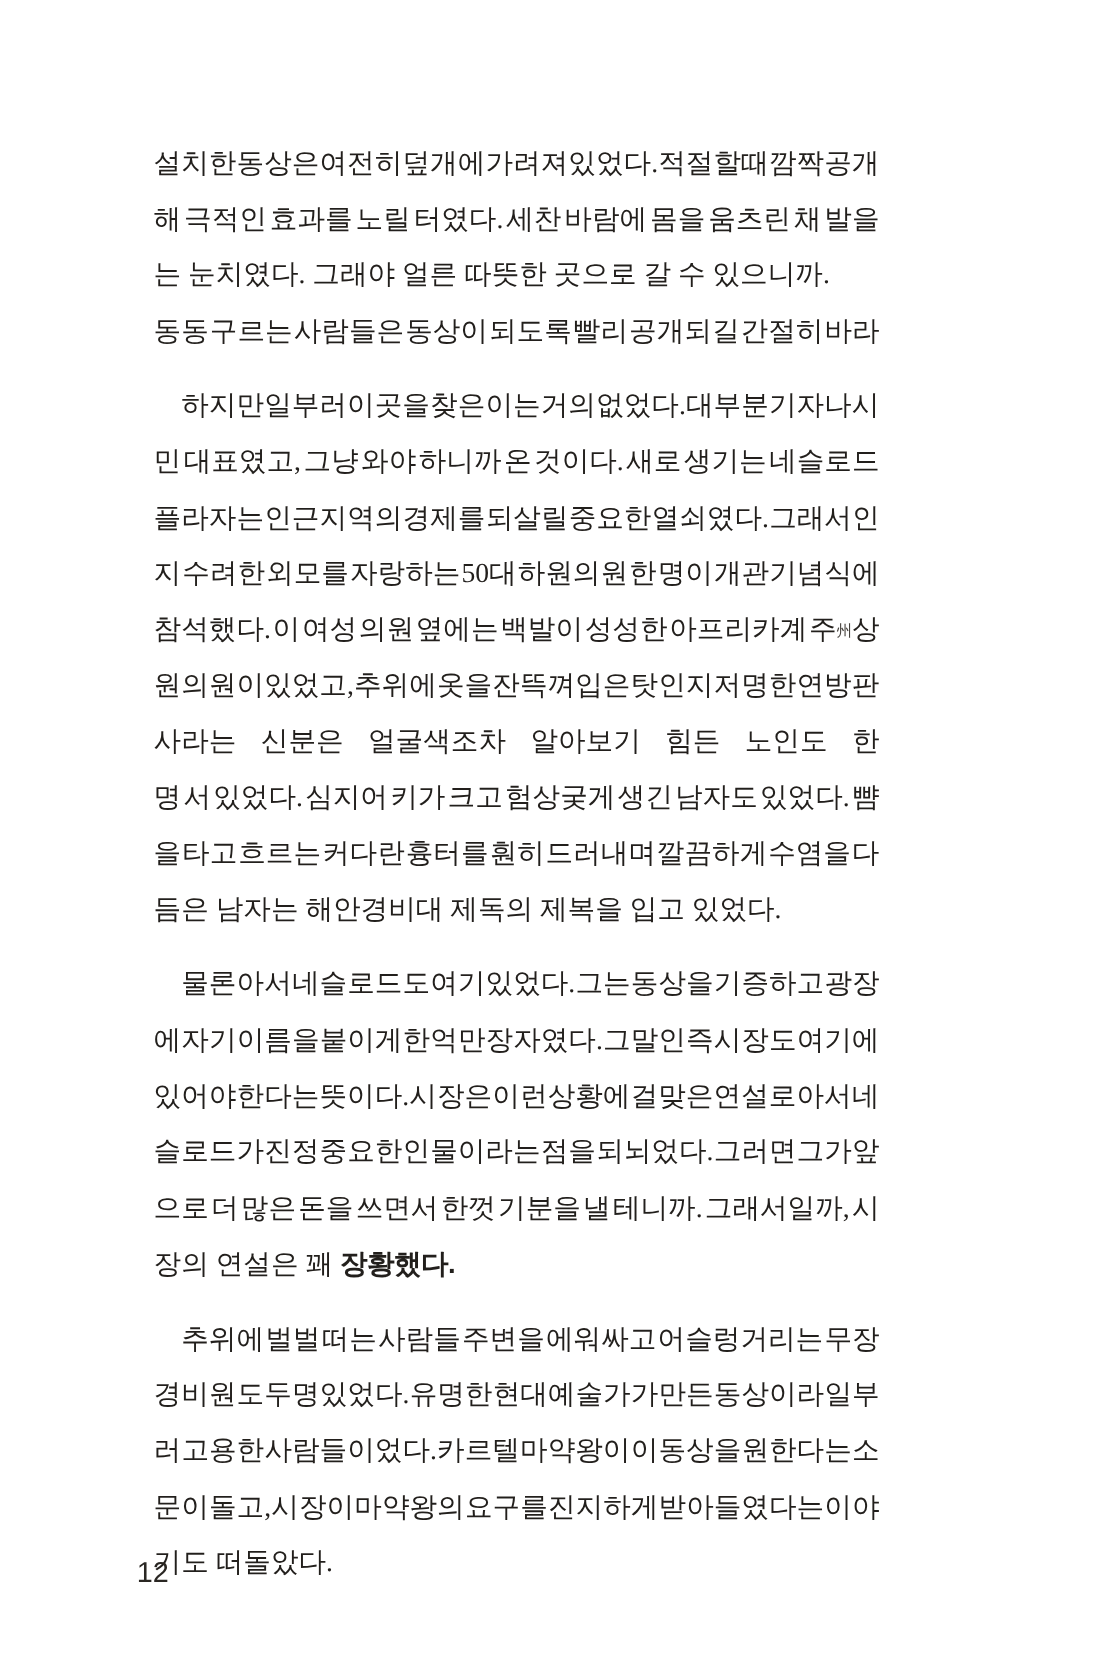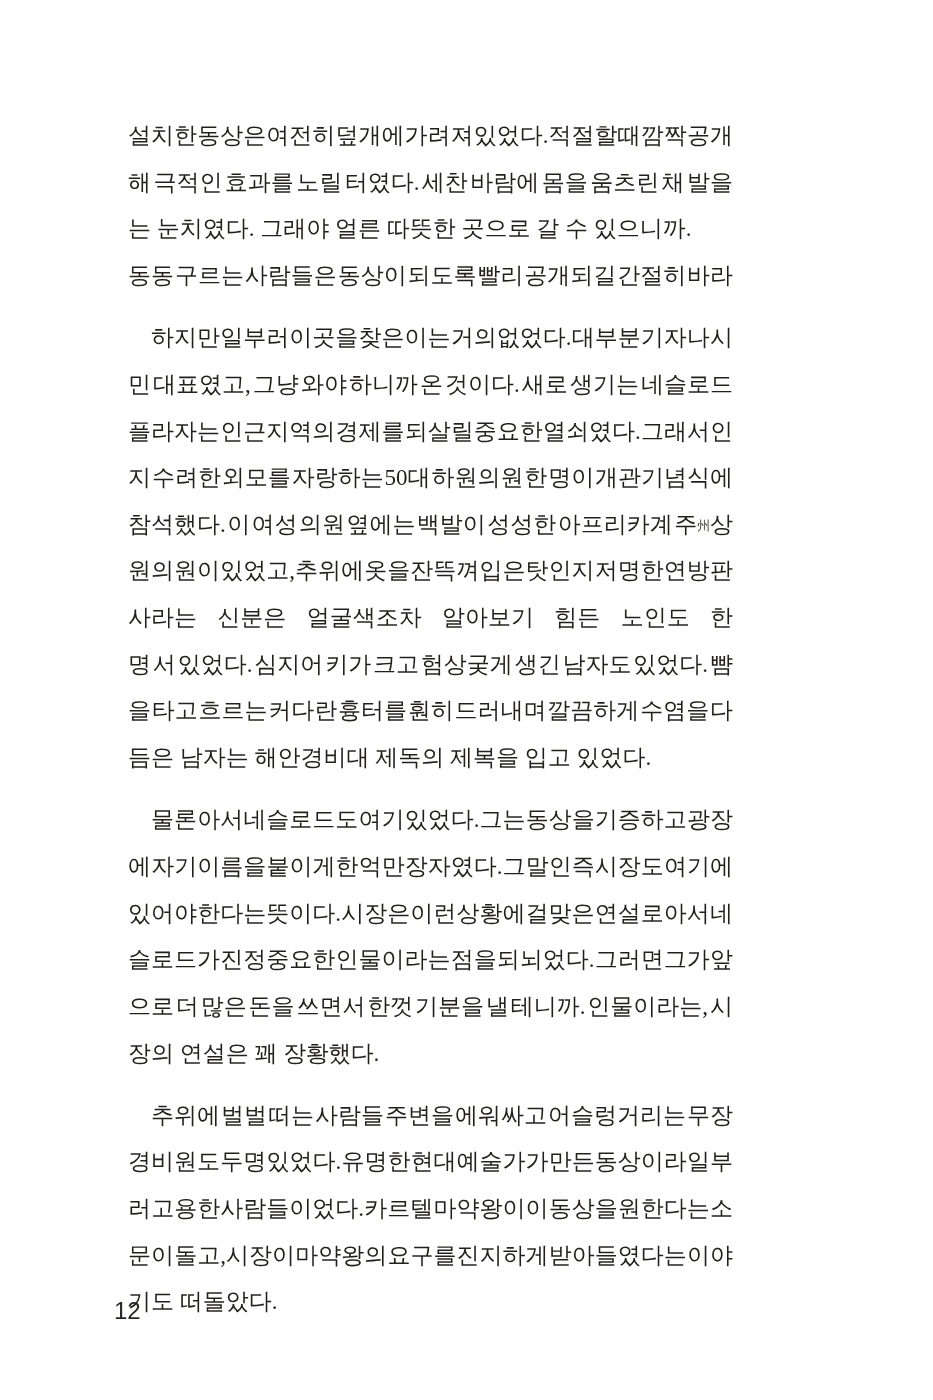--- a/index.html
+++ b/index.html
@@ -56,21 +56,21 @@
     white-space: nowrap;
   }
   .seg-normal { }
   .seg-hanja {
     font-size: 0.56em;
     vertical-align: 0.14em;
     color: #45413c;
   }
   .seg-gothic {
     font-family: "Liberation Sans", "DejaVu Sans", sans-serif;
-    font-weight: 400;
+    font-weight: 700;
     letter-spacing: -0.5px;
   }
   .page-number {
     position: absolute;
     left: 114px;
     top: 1297px;
     font-size: 24px;
     line-height: 1.2;
     color: #2a2723;
     font-family: Liberation Sans, sans-serif;
@@ -275,21 +275,21 @@
         <div class="line flex">
           <span class="word"><span class="seg-normal">으로</span></span>
           <span class="word"><span class="seg-normal">더</span></span>
           <span class="word"><span class="seg-normal">많은</span></span>
           <span class="word"><span class="seg-normal">돈을</span></span>
           <span class="word"><span class="seg-normal">쓰면서</span></span>
           <span class="word"><span class="seg-normal">한껏</span></span>
           <span class="word"><span class="seg-normal">기분을</span></span>
           <span class="word"><span class="seg-normal">낼</span></span>
           <span class="word"><span class="seg-normal">테니까.</span></span>
-          <span class="word"><span class="seg-normal">인물이라는,</span></span>
+          <span class="word"><span class="seg-normal">그래서일까,</span></span>
           <span class="word"><span class="seg-normal">시</span></span>
         </div>
         <div class="line block"><span class="seg-normal">장의 연설은 꽤 </span><span class="seg-gothic">장황했다.</span></div>
       </div>
       <div class="paragraph">
         <div class="line flex indent">
           <span class="word"><span class="seg-normal">추위에</span></span>
           <span class="word"><span class="seg-normal">벌벌</span></span>
           <span class="word"><span class="seg-normal">떠는</span></span>
           <span class="word"><span class="seg-normal">사람들</span></span>

